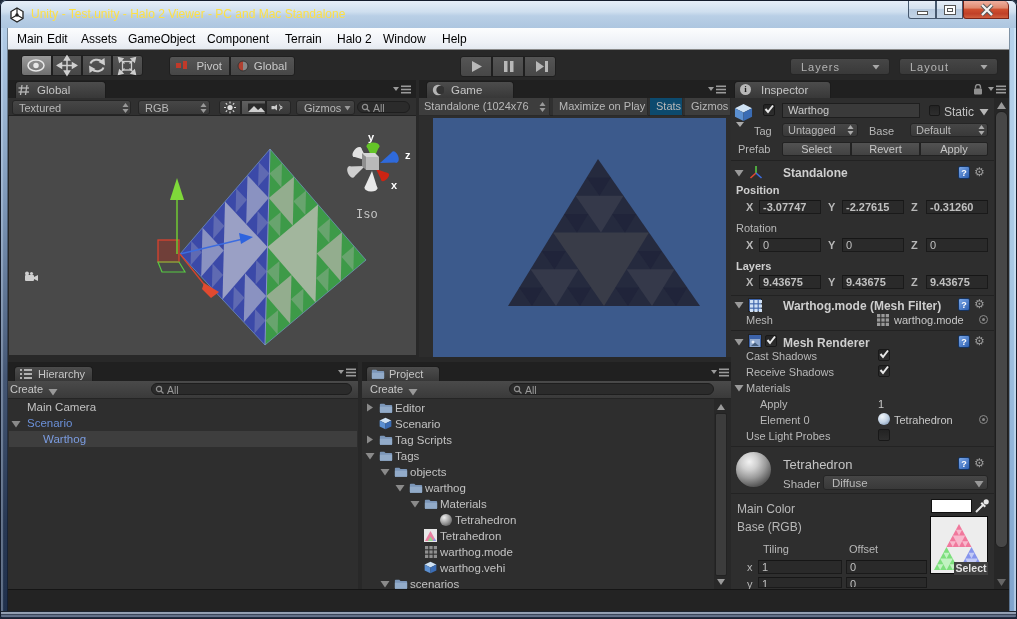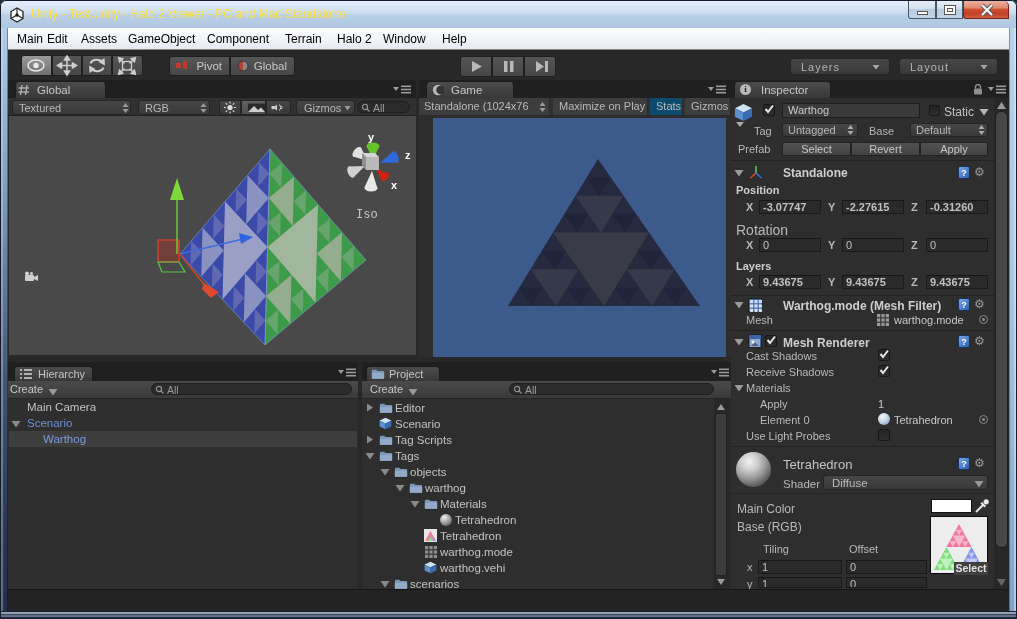--- a/index.html
+++ b/index.html
@@ -553,21 +553,21 @@
 <div class="lbl" style="left:828px;top:239px;font-weight:bold">Y</div>
 <div class="fld" style="left:842px;top:238px;width:62px;font-weight:normal">0</div>
 <div class="lbl" style="left:911px;top:239px;font-weight:bold">Z</div>
 <div class="fld" style="left:926px;top:238px;width:62px;font-weight:normal">0</div>
 <div class="lbl" style="left:746px;top:276px;font-weight:bold">X</div>
 <div class="fld" style="left:759px;top:275px;width:62px;font-weight:bold">9.43675</div>
 <div class="lbl" style="left:828px;top:276px;font-weight:bold">Y</div>
 <div class="fld" style="left:842px;top:275px;width:62px;font-weight:bold">9.43675</div>
 <div class="lbl" style="left:911px;top:276px;font-weight:bold">Z</div>
 <div class="fld" style="left:926px;top:275px;width:62px;font-weight:bold">9.43675</div>
-<div class="lbl" style="left:736px;top:222px;font-size:14px">Rotation</div>
+<div class="lbl" style="left:736px;top:222px;font-size:11px">Rotation</div>
 <div class="blbl" style="left:736px;top:260px">Layers</div>
 <div class="abs" style="left:731px;top:295px;width:263px;height:1px;background:#222"></div>
 <svg width="10" height="8" style="position:absolute;left:734px;top:301px">
     <polygon points="0.5,1 9.5,1 5,7.5" fill="#9a9a9a"></polygon>
   </svg>
 <div class="abs" style="left:748px;top:298px;width:14px;height:14px;background:#3c62a8;border:1px solid #222">
     <svg width="12" height="12" viewBox="0 0 11 11" style="position:absolute;left:1px;top:1px">
       <rect x="0" y="0" width="3" height="3" fill="#cfe0f4"></rect>
       <rect x="4" y="0" width="3" height="3" fill="#cfe0f4"></rect>
       <rect x="8" y="0" width="3" height="3" fill="#cfe0f4"></rect>

